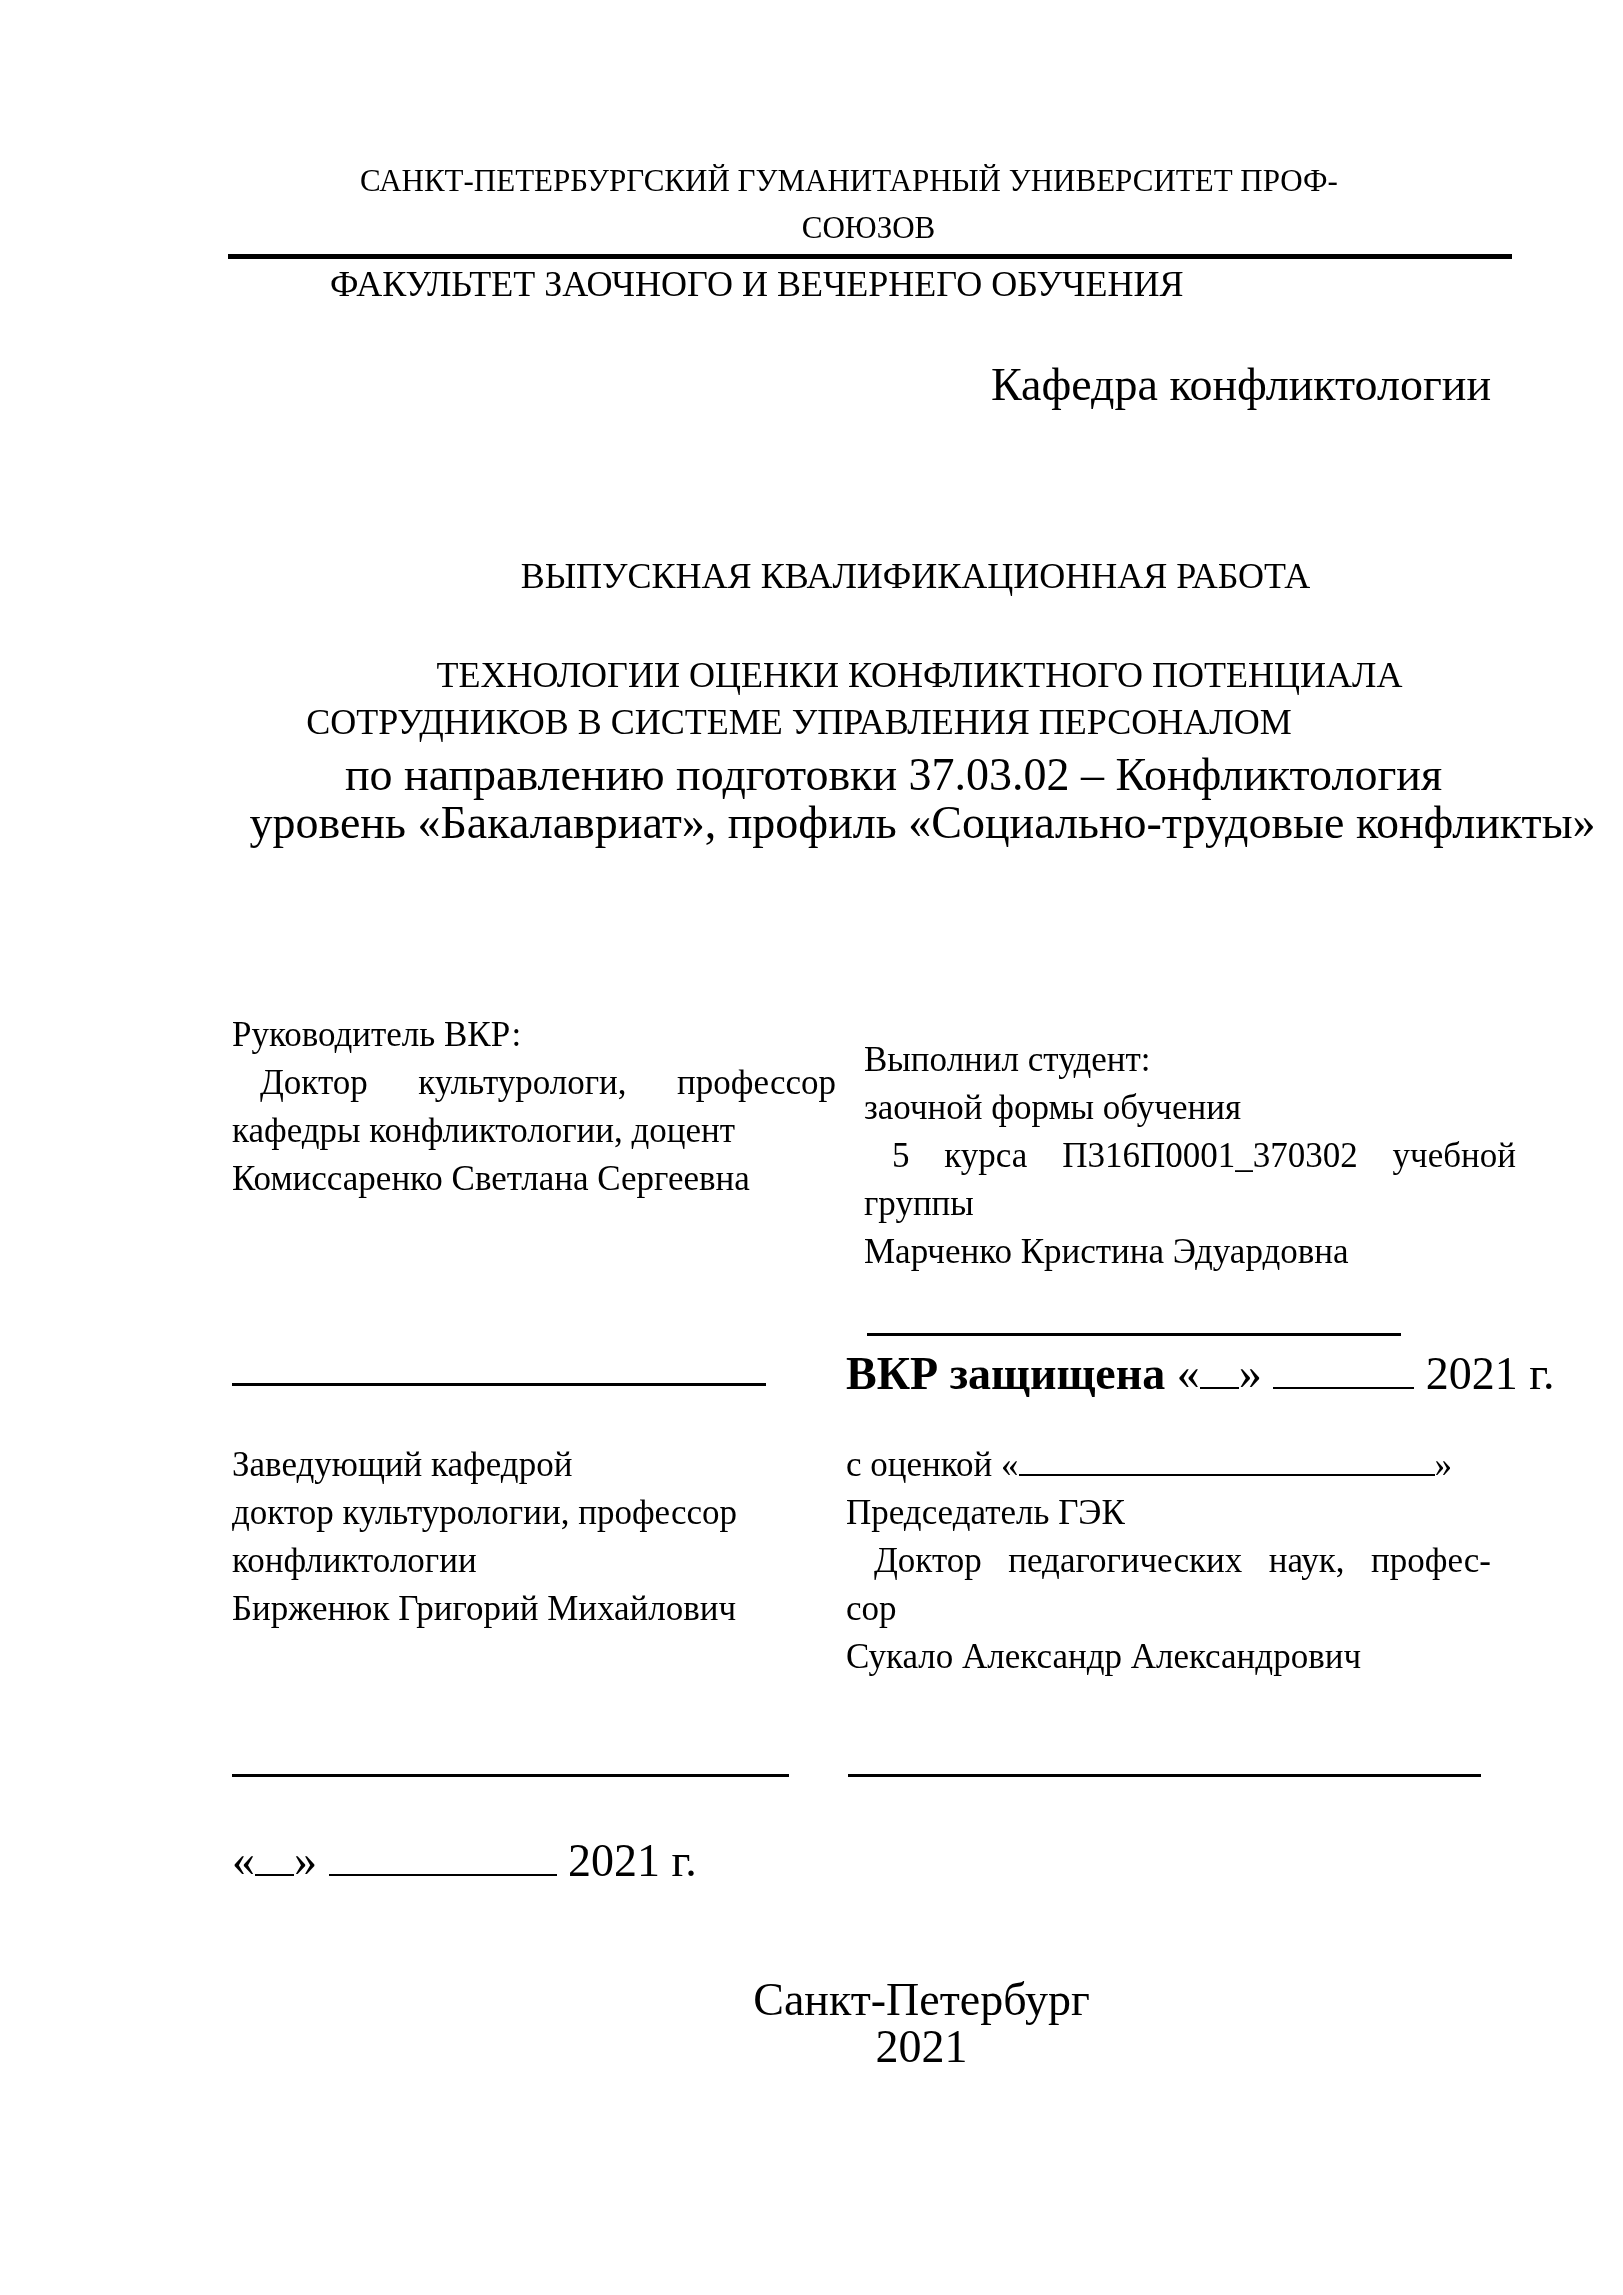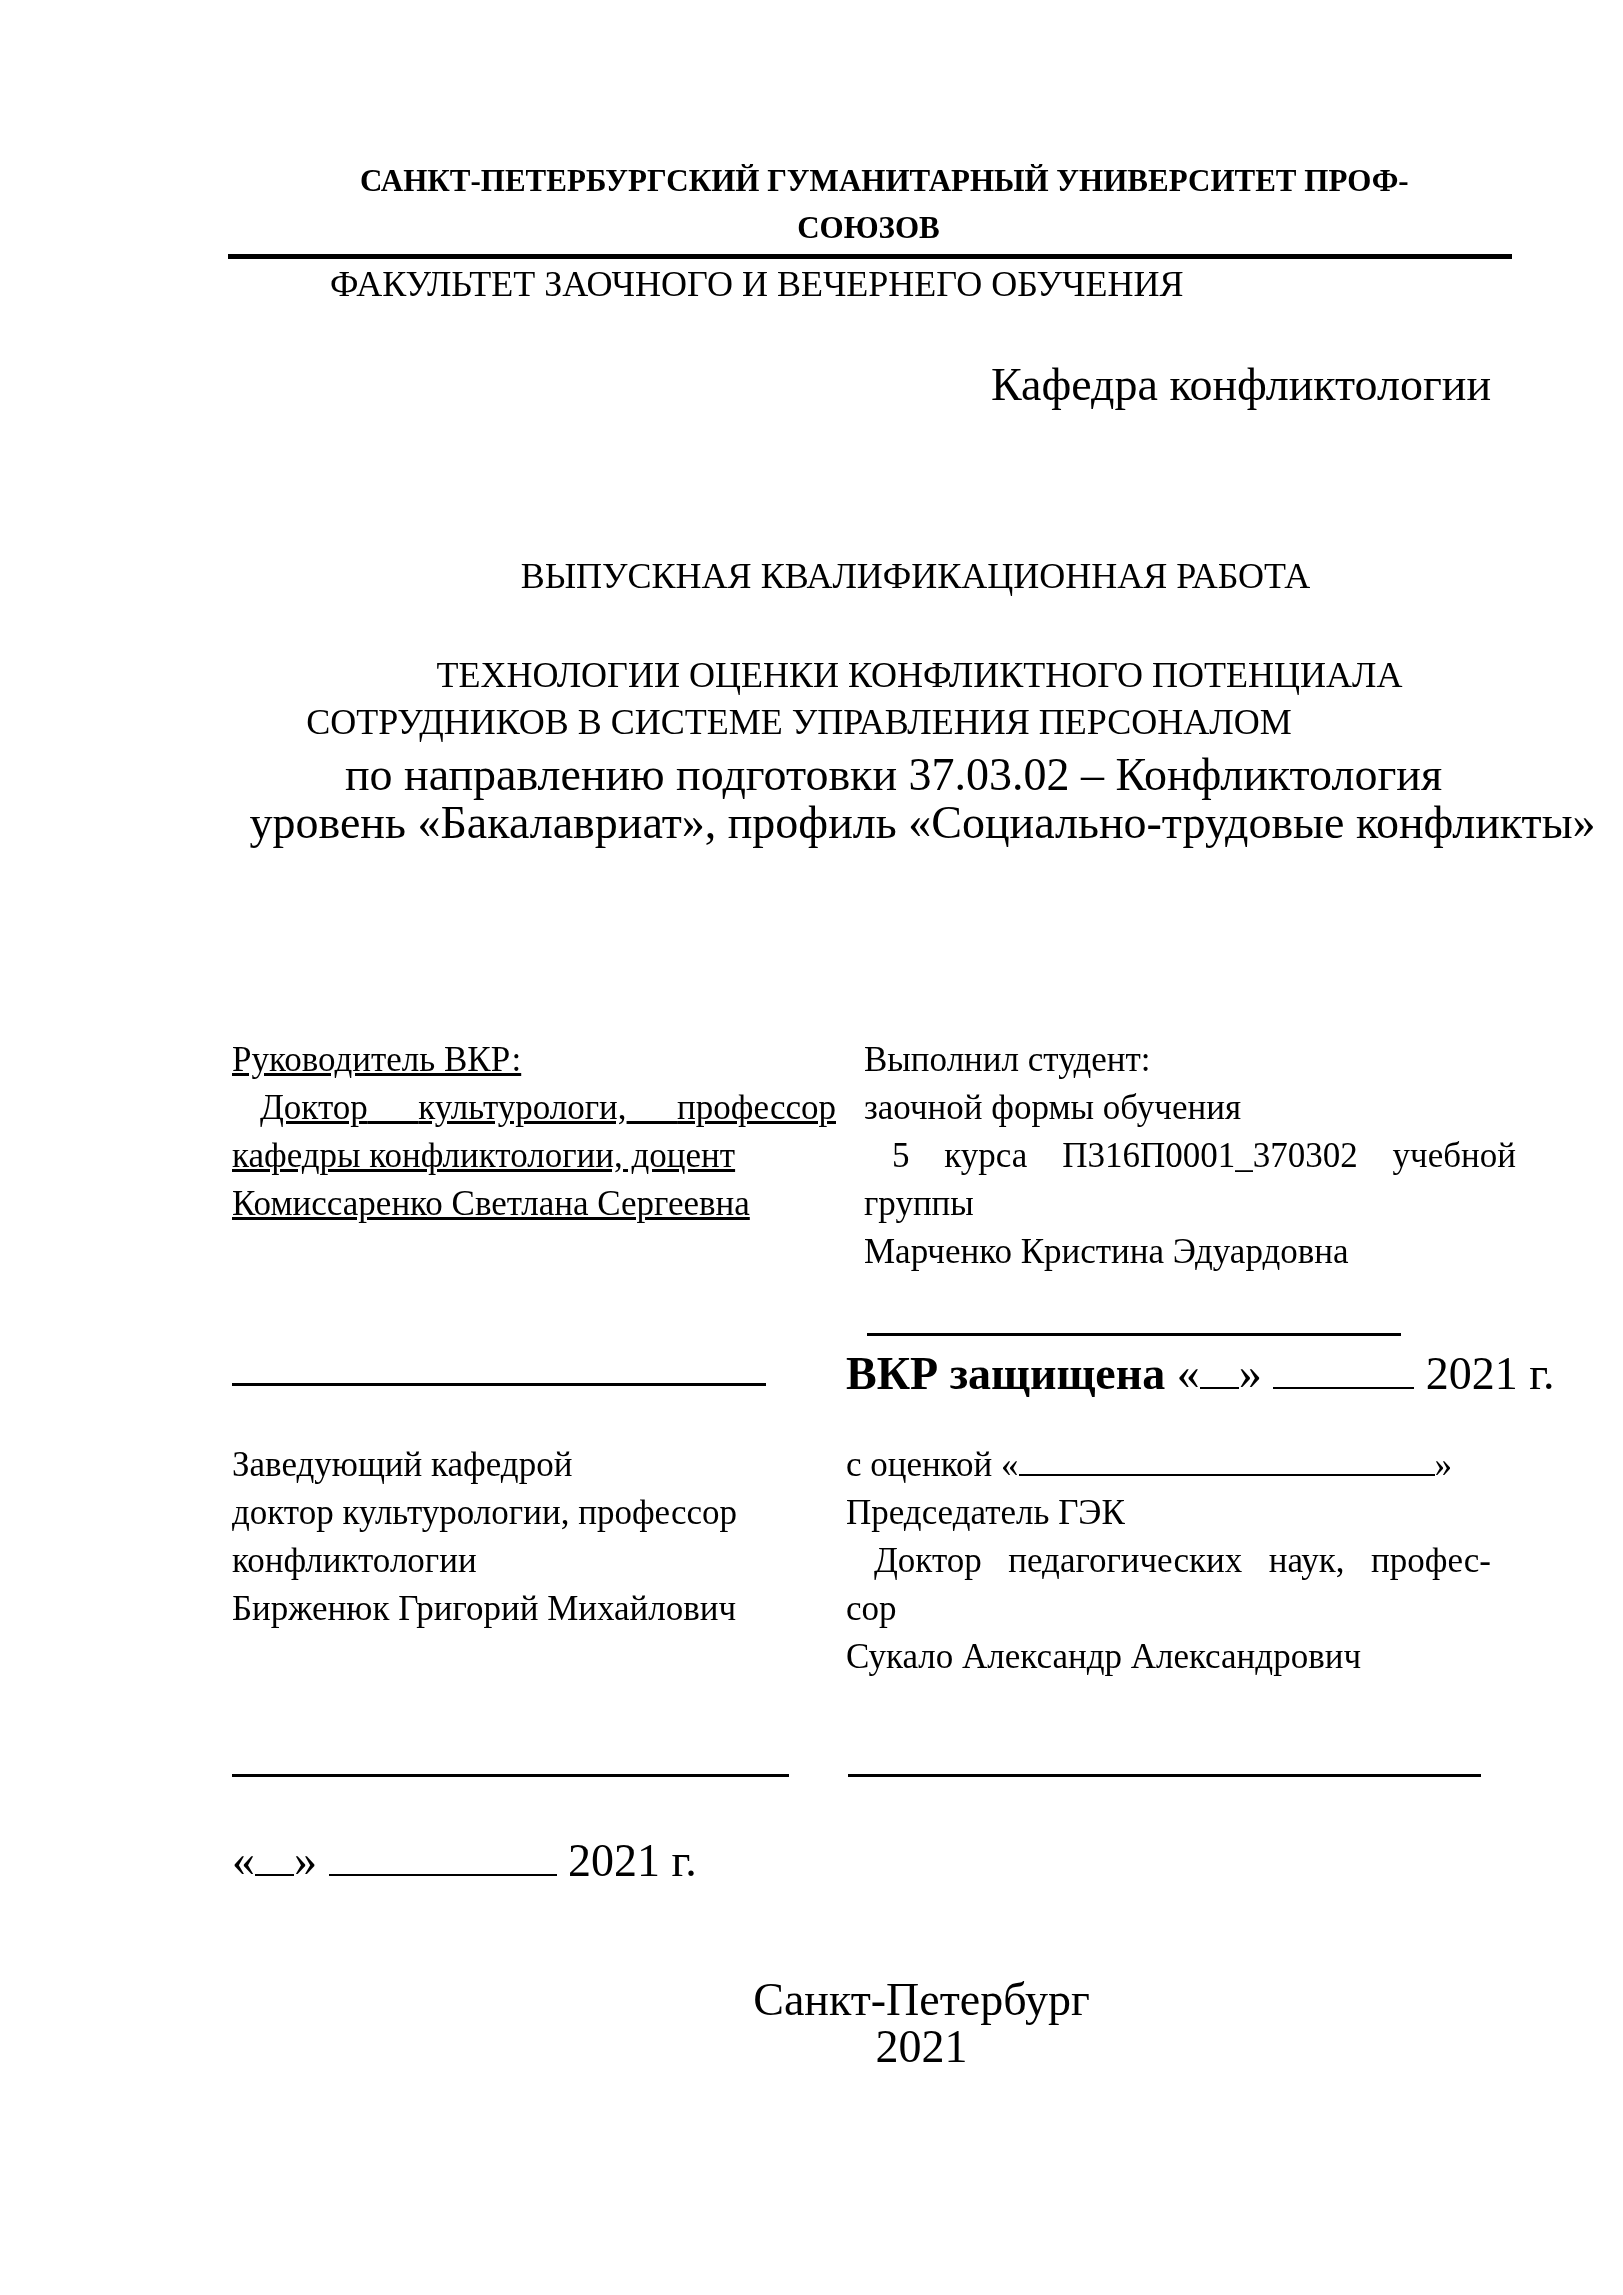--- a/index.html
+++ b/index.html
@@ -5,21 +5,21 @@
   html, body { margin: 0; padding: 0; background: #ffffff; }
   body {
     width: 1623px; height: 2295px; position: relative; overflow: hidden;
     font-family: "Liberation Serif", "DejaVu Serif", serif;
     color: #000000;
   }
   .abs { position: absolute; white-space: nowrap; }
   .bold { font-weight: bold; }
   .t44 { font-size: 46px; line-height: 47px; }
   .t46b { font-size: 36px; line-height: 47px; font-weight: normal; }
-  .t40b { font-size: 31px; line-height: 44px; font-weight: bold; }
+  .t40b { font-size: 31px; line-height: 44px; font-weight: normal; }
   .rule { position: absolute; left: 228px; width: 1284px; top: 254px; height: 4.7px; background: #000; }
   .center-block { position: absolute; left: 0; width: 1623px; text-align: center; }
   .col { position: absolute; font-size: 35px; line-height: 48px; }
   .justify { text-align: justify; text-align-last: justify; display: block; margin-left: 28px; }
   .uline { display: inline-block; border-bottom: 2.4px solid #000; height: 30px; vertical-align: baseline; }
   .sigline { position: absolute; height: 3.1px; background: #000; }
 </style>
 </head>
 <body>
 
@@ -28,21 +28,21 @@
 <div class="rule"></div>
 <div class="abs t46b" style="left:330px; top:261px;">ФАКУЛЬТЕТ ЗАОЧНОГО И ВЕЧЕРНЕГО ОБУЧЕНИЯ</div>
 <div class="abs t44" style="right:132px; top:361px;">Кафедра конфликтологии</div>
 
 <div class="center-block t46b" style="top:553px; left:104px;">ВЫПУСКНАЯ КВАЛИФИКАЦИОННАЯ РАБОТА</div>
 <div class="center-block t46b" style="top:652px; left:108px;">ТЕХНОЛОГИИ ОЦЕНКИ КОНФЛИКТНОГО ПОТЕНЦИАЛА</div>
 <div class="center-block t46b" style="top:699px; left:-12.6px;">СОТРУДНИКОВ В СИСТЕМЕ УПРАВЛЕНИЯ ПЕРСОНАЛОМ</div>
 <div class="center-block t44" style="top:751px; left:82px;">по направлению подготовки 37.03.02 – Конфликтология</div>
 <div class="center-block t44" style="top:799px; left:111px;">уровень «Бакалавриат», профиль «Социально-трудовые конфликты»</div>
 
-<div class="col" style="left:232px; top:1036px; width:604px;text-decoration:underline;">
+<div class="col" style="left:232px; top:1011px; width:604px;">
   <div>Руководитель ВКР:</div>
   <div class="justify">
     <span>Доктор</span>
     <span>культурологи,</span>
     <span>профессор</span>
   </div>
   <div>кафедры конфликтологии, доцент</div>
   <div>Комиссаренко Светлана Сергеевна</div>
 </div>
 

